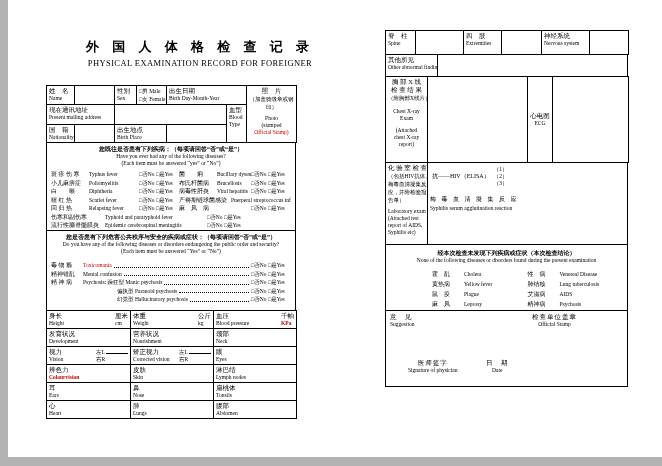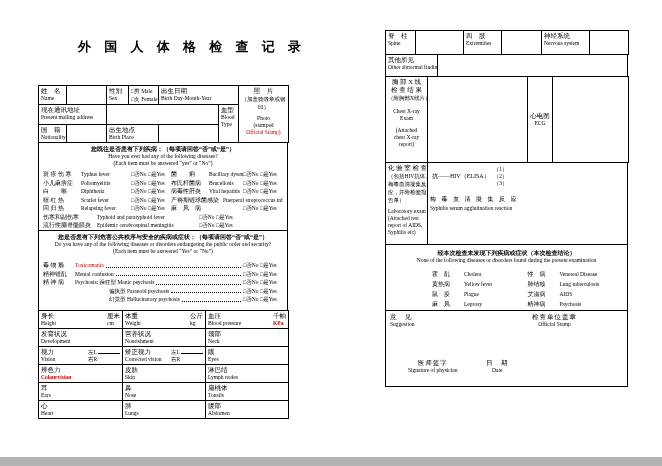--- a/index.html
+++ b/index.html
@@ -1,19 +1,19 @@
 <!DOCTYPE html>
 <html><head>
 <meta charset="utf-8">
 <style>
   html,body{margin:0;padding:0;}
   #canvas{position:relative;width:662px;height:466px;background:#b3b3b3;overflow:hidden;
           font-family:"Liberation Serif","DejaVu Serif",serif;color:#000;}
   .page{position:absolute;top:0;height:457px;background:#fff;}
-  #page1{left:0;width:384px;}
+  #page1{left:8px;width:384px;}
   #page2{left:347px;width:315px;}
   #page-gap{position:absolute;left:332px;top:0;width:15px;height:457px;
             background:linear-gradient(90deg,#888 0%,#6f6f6f 35%,#a8a8a8 100%);}
   .red{color:#c00000;}
   .bold{font-weight:bold;}
 
   
   .title-cn{margin-top:38px;text-align:center;font-size:13px;font-weight:bold;letter-spacing:5px;}
   .title-en{margin-top:2px;text-align:center;font-size:8.5px;letter-spacing:.4px;}
 
@@ -66,20 +66,21 @@
   .spair .cn{letter-spacing:1px;}
 </style>
 </head>
 <body>
 
 <div id="canvas">
   <div id="page-gap"></div>
 
   <div class="page" id="page1">
     <div class="title-cn">外 国 人 体 格 检 查 记 录</div>
+    <div class="title-en">PHYSICAL EXAMINATION RECORD FOR FOREIGNER</div>
 
     <div id="form1">
 
       <table class="t">
         <colgroup>
             <col style="width:28px">
             <col style="width:40px">
             <col style="width:22px">
             <col style="width:30px">
             <col style="width:60px">

